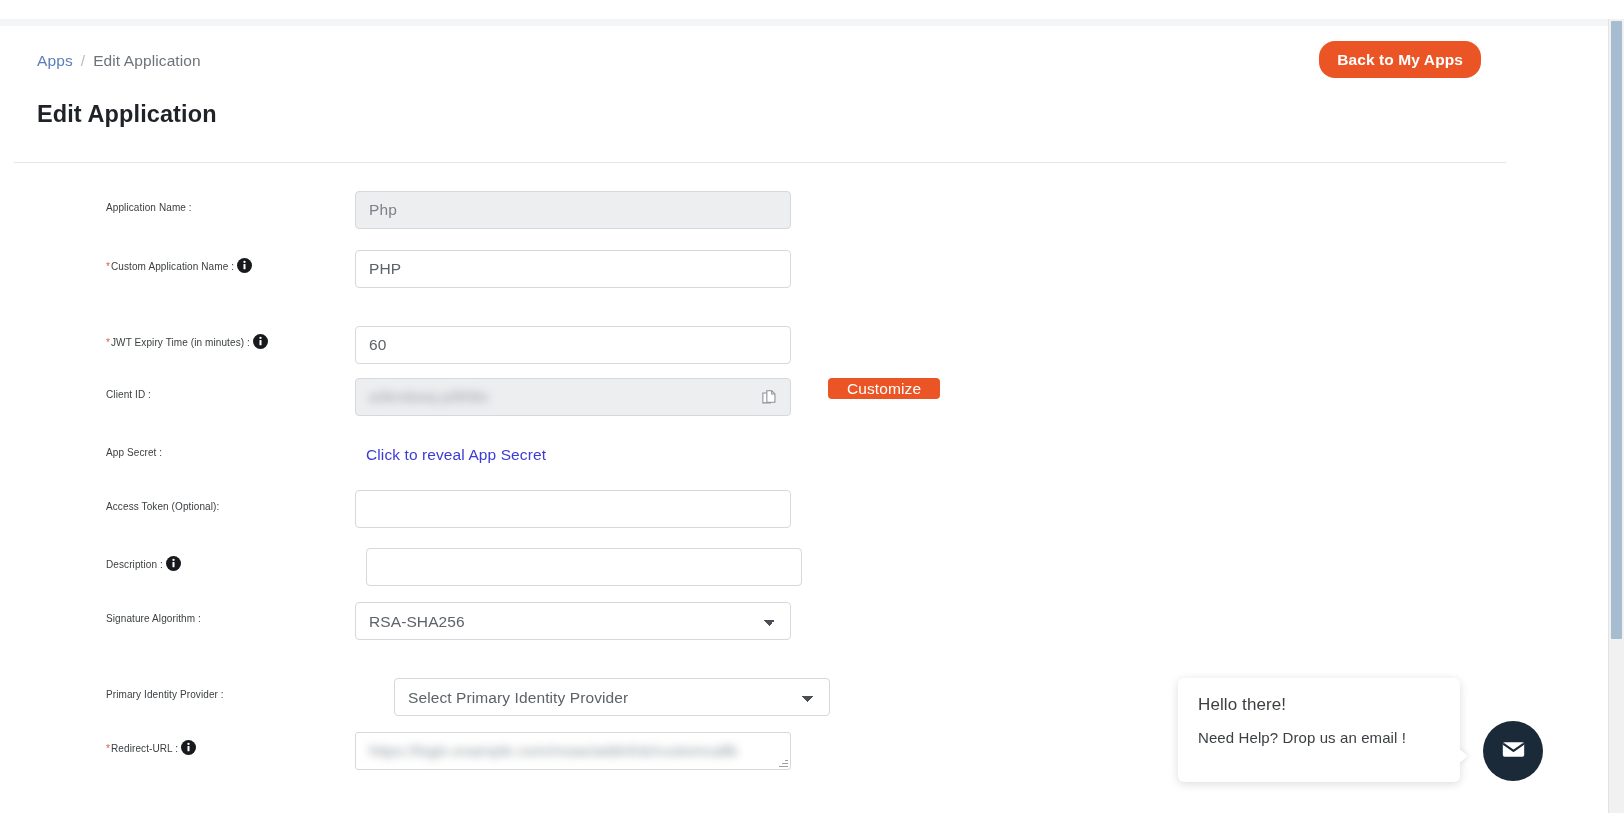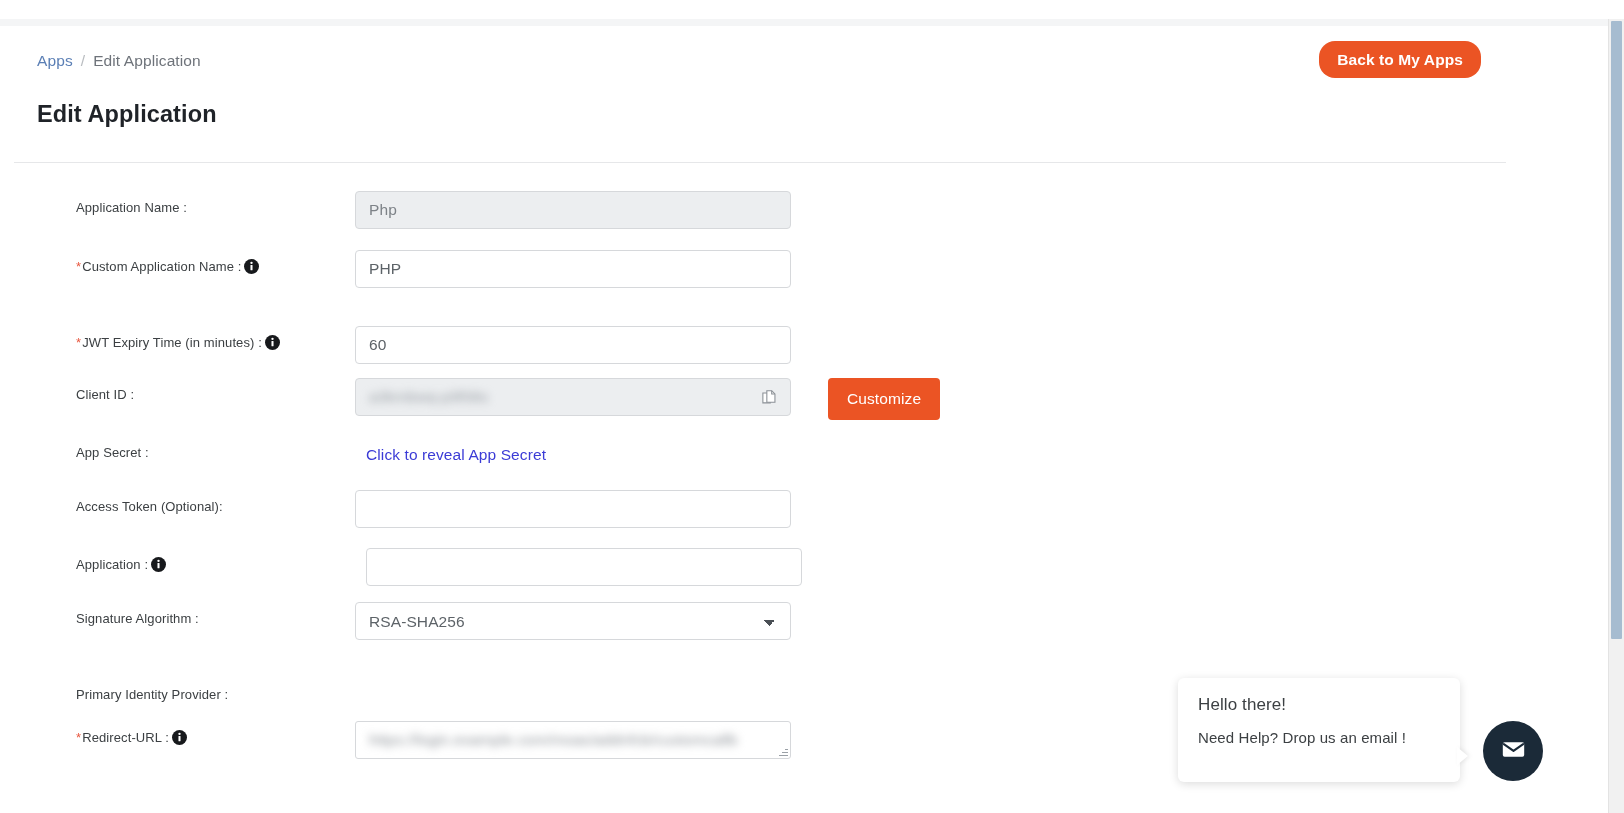--- a/index.html
+++ b/index.html
@@ -101,22 +101,22 @@
 
   .form-row {
     position: relative;
     display: flex;
     align-items: flex-start;
     width: 100%;
   }
 
   .lbl {
     width: 355px;
-    padding-left: 76px;
-    font-size: 13px;
+    padding-left: 106px;
+    font-size: 10px;
     color: #3c4043;
     letter-spacing: 0.1px;
     white-space: nowrap;
     line-height: 20px;
     padding-top: 7px;
   }
   .req {
     color: #e8573f;
     margin-right: 1px;
   }
@@ -242,21 +242,21 @@
     cursor: pointer;
     line-height: 38px;
     letter-spacing: 0.1px;
     white-space: nowrap;
   }
 
   
   .customize-btn {
     position: absolute;
     left: 473px; top: 0;
-    height: 42px;
+    height: 21px;
     padding: 0 19px;
     background: #eb5424;
     color: #ffffff;
     border: none;
     border-radius: 4px;
     font-family: "Liberation Sans", sans-serif;
     font-size: 15.5px;
     letter-spacing: 0.1px;
     cursor: pointer;
     white-space: nowrap;
@@ -411,41 +411,46 @@
     </div>
 
     <div class="form-row sp-e">
       <div class="lbl">Access Token (Optional):</div>
       <div class="field-col">
         <input class="ctl" type="text" value="" style="">
       </div>
     </div>
 
     <div class="form-row sp-d">
-      <div class="lbl"><span>Application :</span><span class="info-icon"><svg width="15" height="15" viewBox="0 0 16 16">
+      <div class="lbl"><span>Description :</span><span class="info-icon"><svg width="15" height="15" viewBox="0 0 16 16">
               <circle cx="8" cy="8" r="8" fill="#17191c"></circle>
               <circle cx="8" cy="4.1" r="1.25" fill="#ffffff"></circle>
               <rect x="6.9" y="6.3" width="2.2" height="5.8" rx="0.7" fill="#ffffff"></rect>
             </svg></span></div>
       <div class="field-col">
         <input class="ctl" type="text" value="" style="">
       </div>
     </div>
 
     <div class="form-row sp-e">
       <div class="lbl">Signature Algorithm :</div>
       <div class="field-col">
         <select class="ctl">
           <option>RSA-SHA256</option>
         </select>
       </div>
     </div>
 
     <div class="form-row sp-f">
       <div class="lbl">Primary Identity Provider :</div>
+      <div class="field-col">
+        <select class="ctl">
+          <option>Select Primary Identity Provider</option>
+        </select>
+      </div>
     </div>
 
     <div class="form-row sp-e">
       <div class="lbl"><span class="req">*</span><span>Redirect-URL :</span><span class="info-icon"><svg width="15" height="15" viewBox="0 0 16 16">
               <circle cx="8" cy="8" r="8" fill="#17191c"></circle>
               <circle cx="8" cy="4.1" r="1.25" fill="#ffffff"></circle>
               <rect x="6.9" y="6.3" width="2.2" height="5.8" rx="0.7" fill="#ffffff"></rect>
             </svg></span></div>
       <div class="field-col">
         <div class="ta-wrap">

